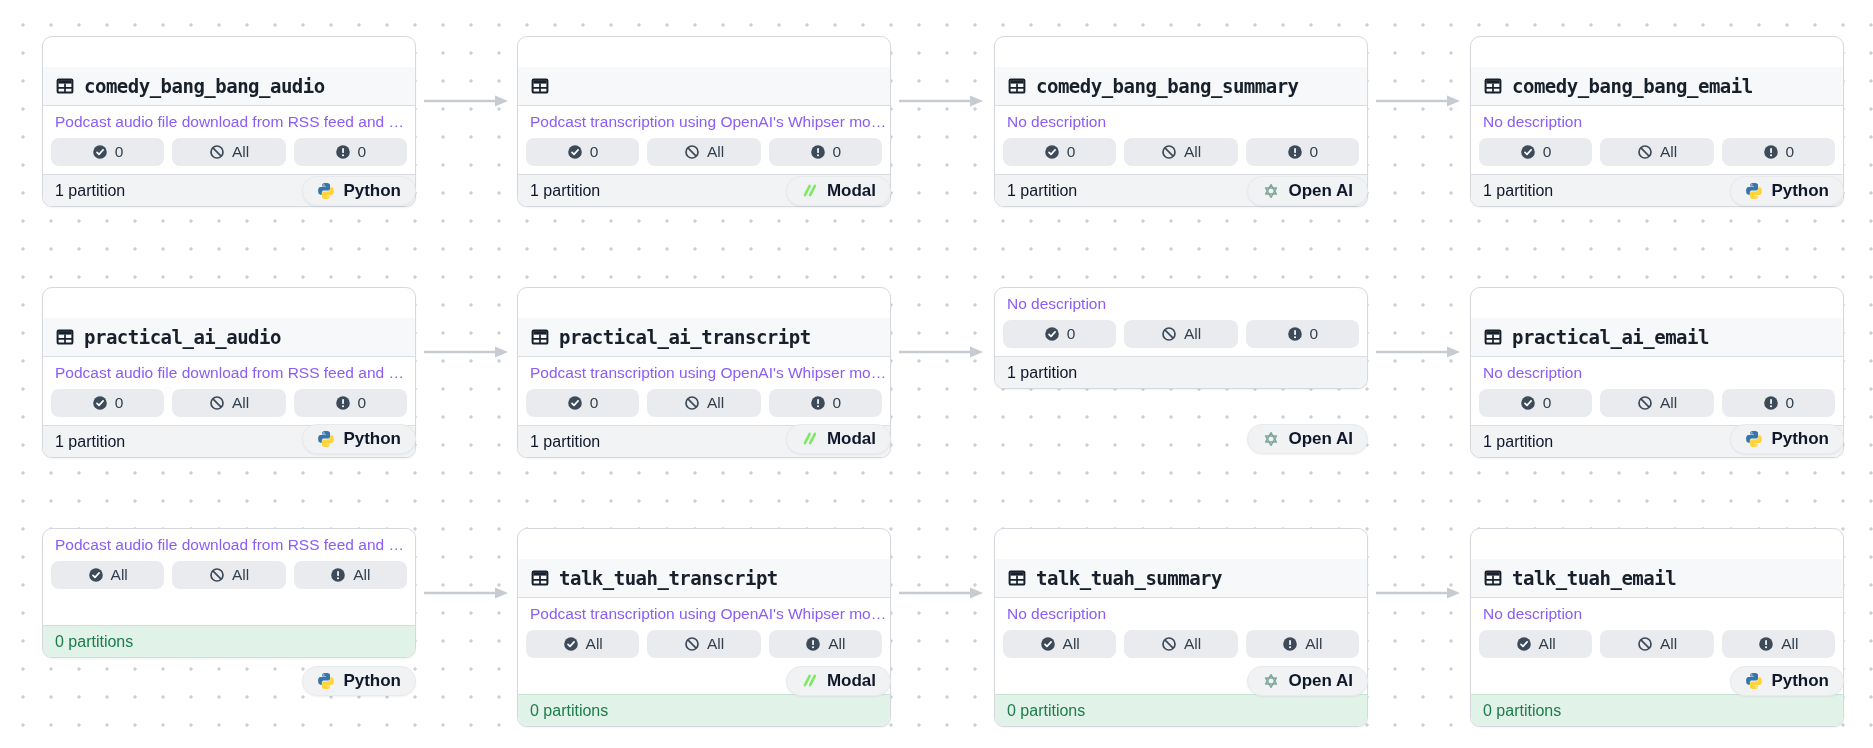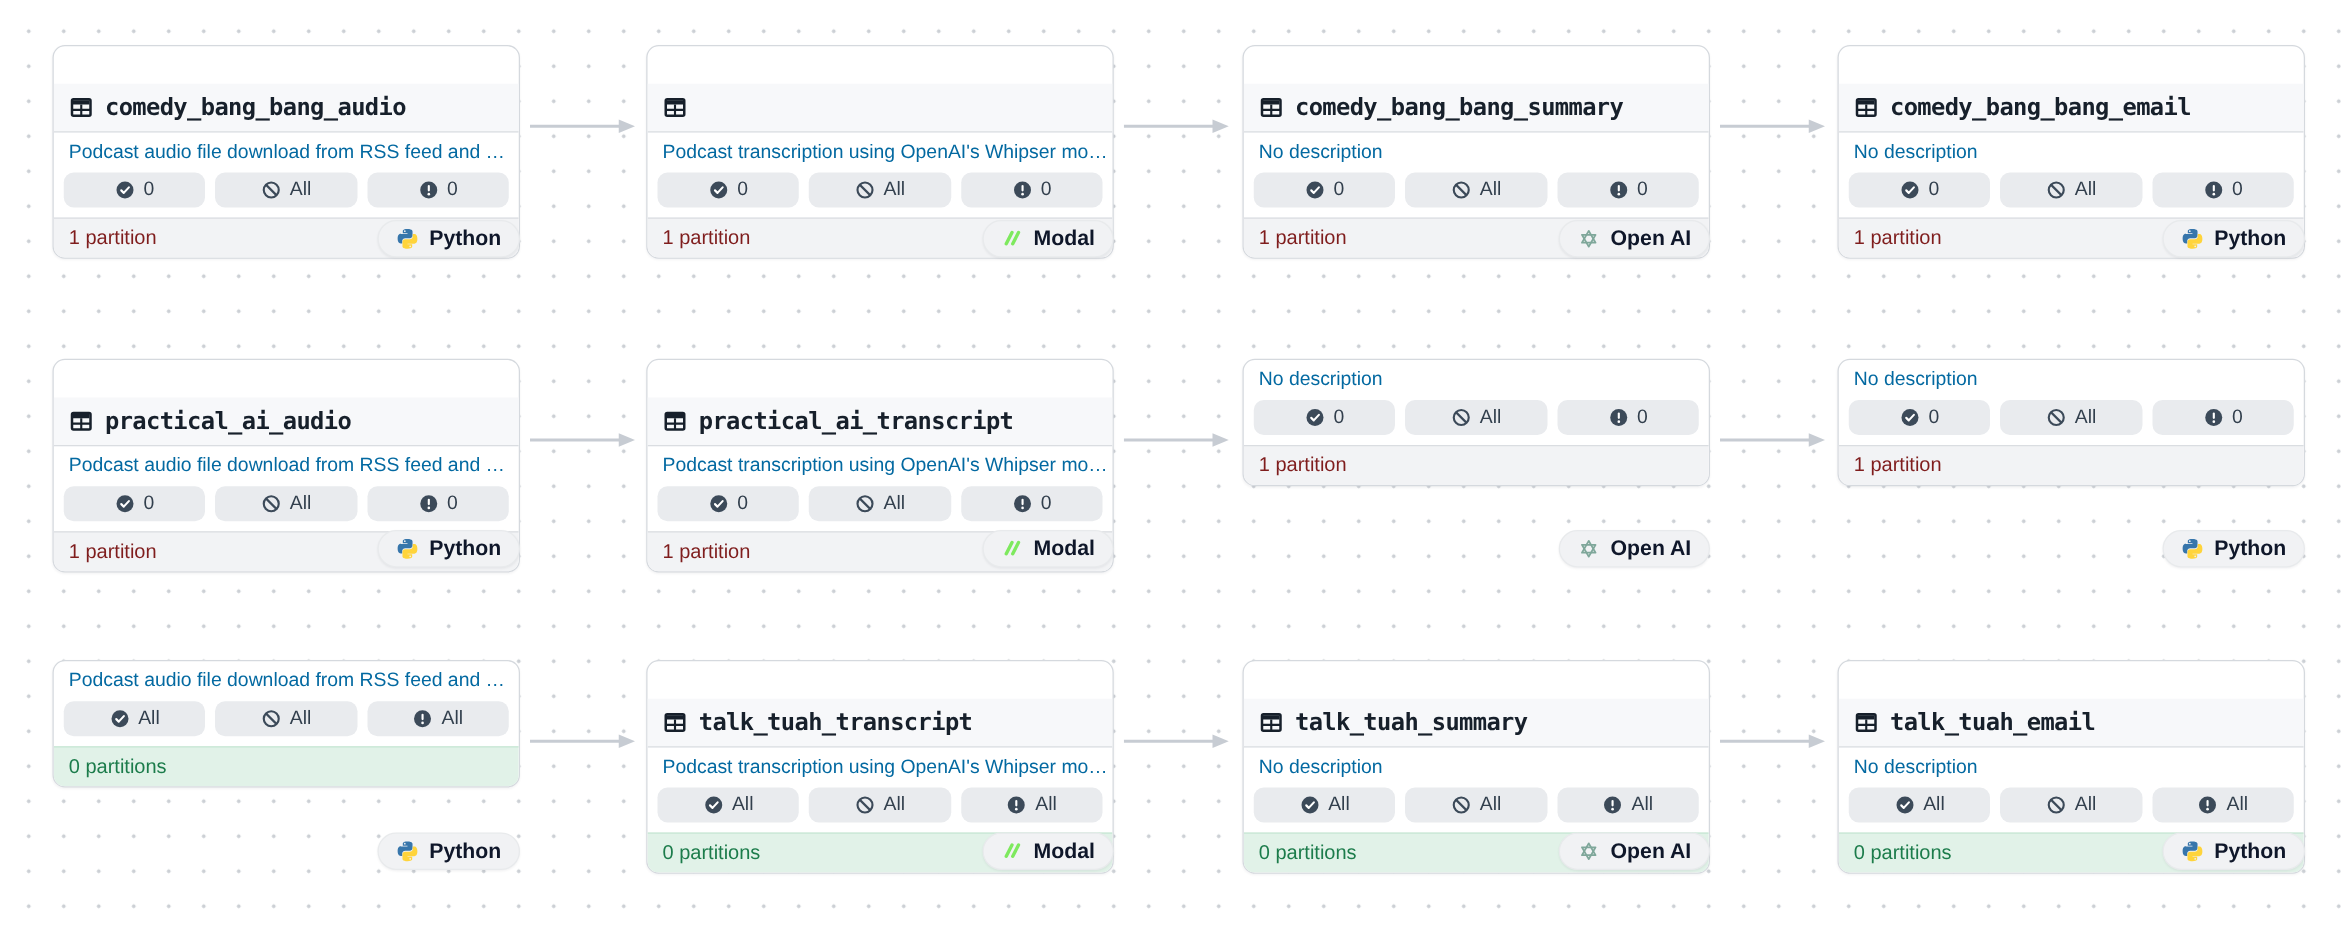--- a/index.html
+++ b/index.html
@@ -28,34 +28,34 @@
     padding:5px 12px;background:#f7f8fa;border-bottom:1px solid #dadde1;
     height:28px;
     margin-top:30px;
   }
   .node-title{
     font-family:"DejaVu Sans Mono", monospace;
     font-weight:700;font-size:19px;color:#17202b;
     white-space:nowrap;letter-spacing:-0.5px;
   }
   .node-desc{
-    padding:6px 12px 2px 12px;font-size:15.5px;color:#0369a1;
+    padding:6px 12px 2px 12px;font-size:15.5px;color:#8b5cf6;
     white-space:nowrap;overflow:hidden;line-height:20px;
   }
   .badges{display:flex;gap:8px;padding:4px 8px 8px 8px;}
   .badge{
     flex:1;display:flex;align-items:center;justify-content:center;gap:7px;
     background:#e9ebee;border-radius:8px;height:28px;
     font-size:15.5px;font-weight:500;color:#323f4d;cursor:pointer;
   }
   .node-footer{
     padding:5px 12px;border-top:1px solid #dadde1;background:#f2f3f5;
-    font-size:16px;color:#7f1d1d;line-height:21px;
-  }
-  .node-footer.green{background:#e1f2e8;color:#1c7c4b;border-top-color:#c6e6d4;}
+    font-size:16px;color:#0f172a;line-height:21px;
+  }
+  .node-footer.green{background:#e1f2e8;color:#1c7c4b;border-top-color:#c6e6d4;margin-top:28px;}
 
   
   .tag-row{
     position:absolute;width:374px;display:flex;justify-content:flex-end;
   }
   .trow0{top:176px}.trow1{top:424px}.trow2{top:666px}
   .tag{
     display:flex;align-items:center;gap:8px;height:30px;
     padding:0 14px;background:#f1f2f4;border:1px solid #e8eaec;border-radius:16px;
     font-size:17px;font-weight:700;color:#0f172a;
@@ -464,20 +464,28 @@
         </span>
         <span>Open AI</span>
       </div>
     </div>
 
   <svg class="arrow g2 ar1" viewBox="0 0 86 14">
       <use href="#arr"></use>
     </svg>
 
   <div class="node col3 row1">
+    <div class="node-header">
+      <span class="icon">
+          <svg width="20" height="20" viewBox="0 0 20 20">
+            <use href="#tbl"></use>
+          </svg>
+        </span>
+      <span class="node-title">practical_ai_email</span>
+    </div>
     <div class="node-desc">No description</div>
     <div class="badges">
       <div class="badge">
           <span class="icon">
             <svg width="16" height="16" viewBox="0 0 16 16">
               <use href="#chk"></use>
             </svg>
           </span>
           <span>0</span>
         </div>

